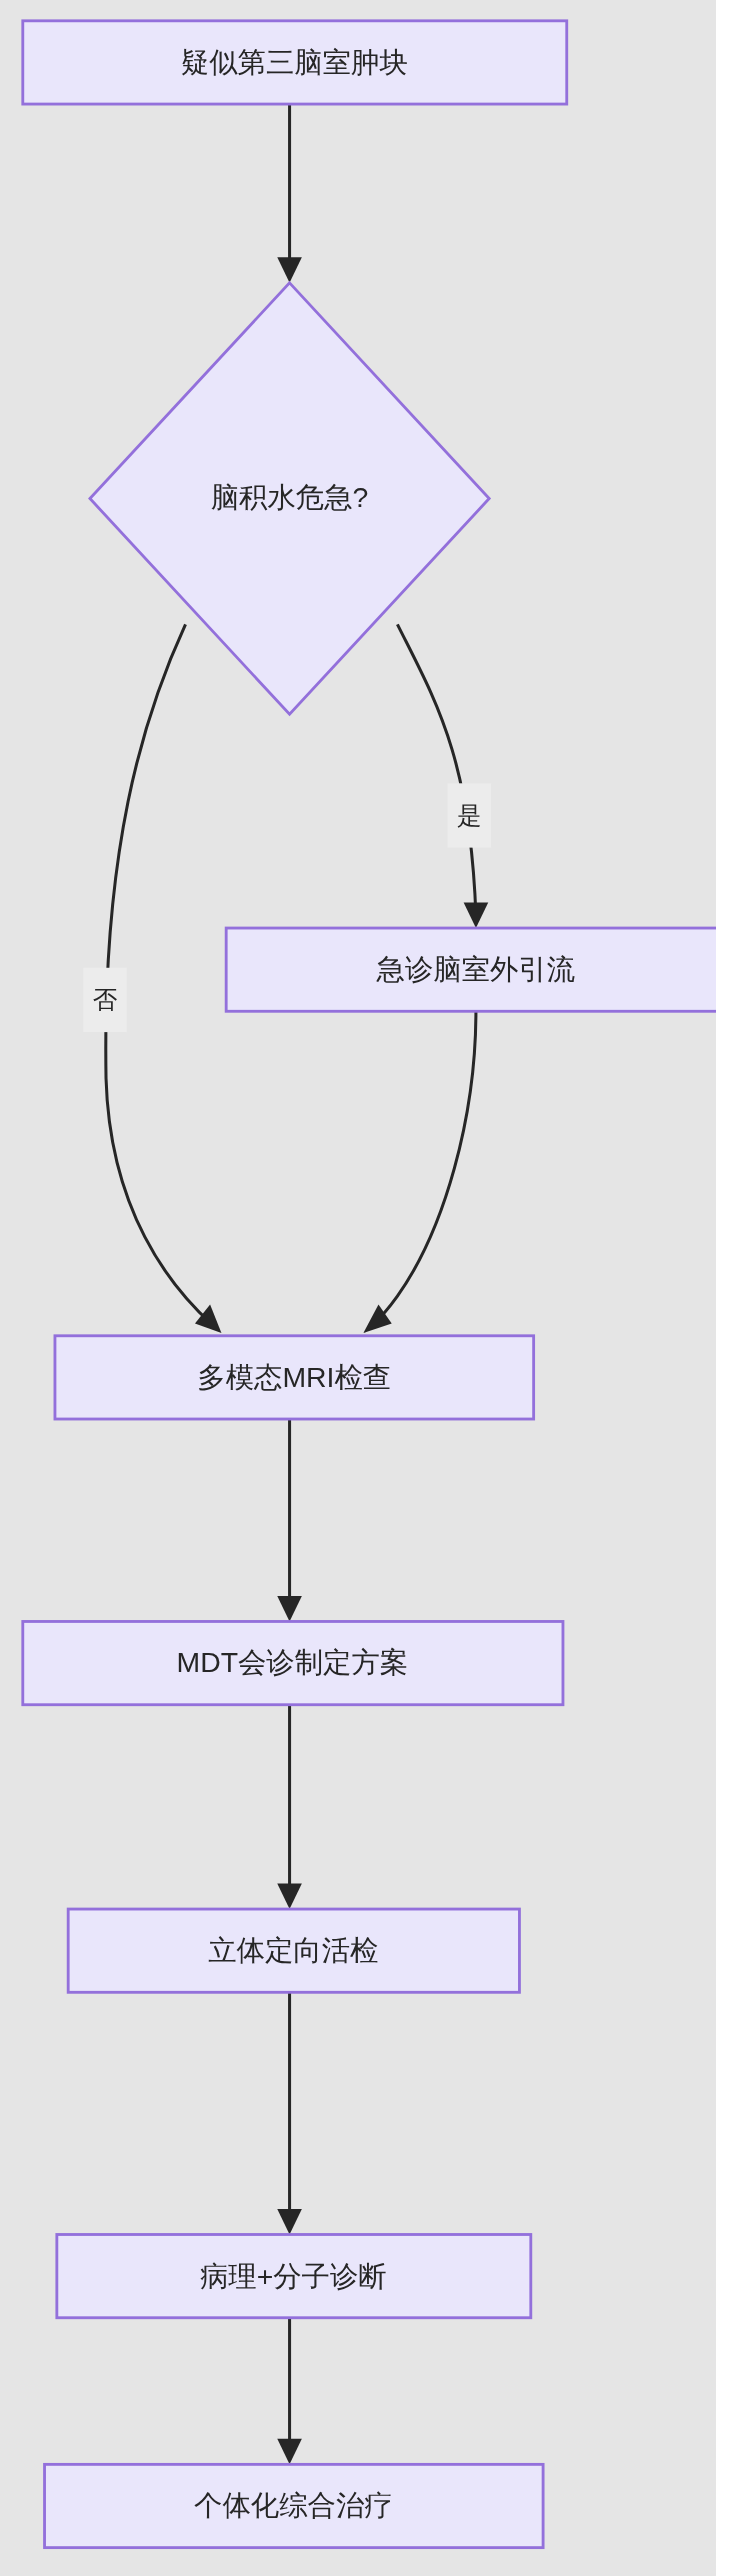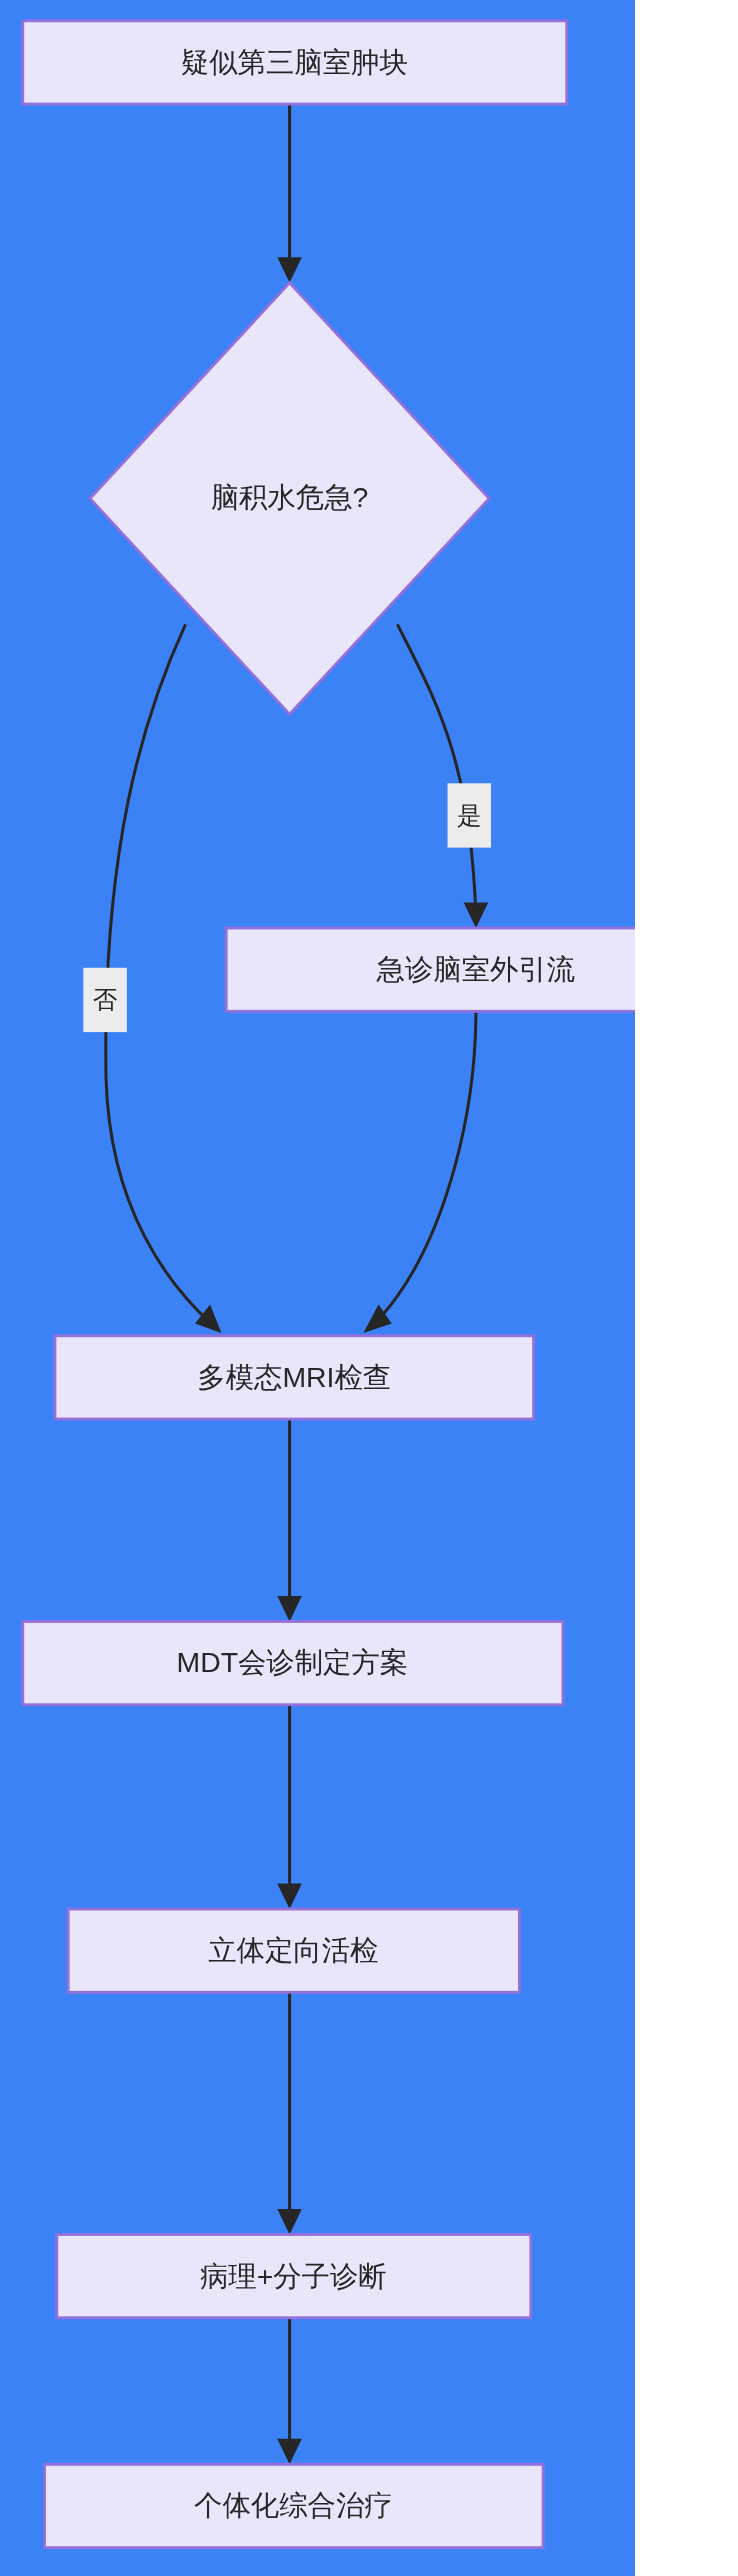--- a/index.html
+++ b/index.html
@@ -6,23 +6,23 @@
   html, body {
     margin: 0;
     padding: 0;
     background: #ffffff;
   }
   body {
     font-family: "Liberation Sans", "DejaVu Sans", sans-serif;
   }
   #flow-root {
     position: relative;
-    width: 635px;
+    width: 716px;
     height: 2576px;
-    background: #3b82f6;
+    background: #e5e5e5;
     overflow: hidden;
   }
   #flow-svg {
     position: absolute;
     inset: 0;
     width: 739px;
     height: 2576px;
     display: block;
   }
   .node-shape {

